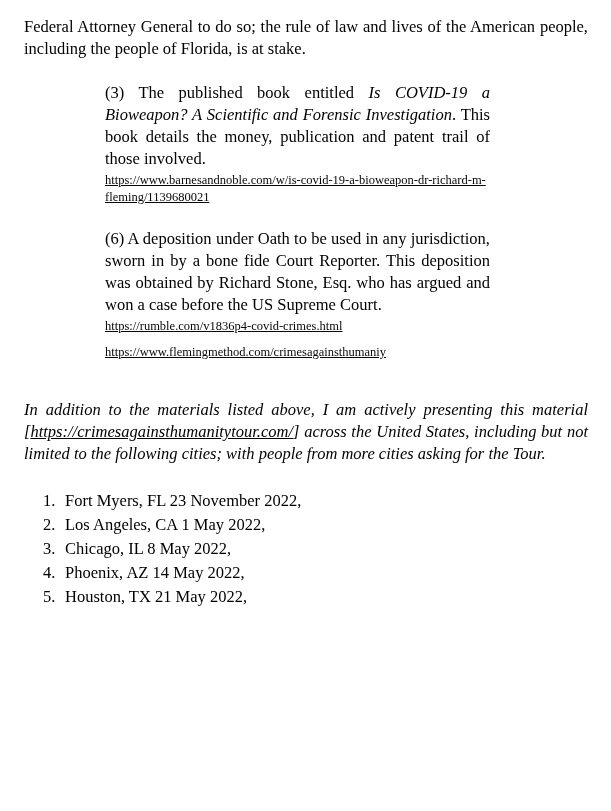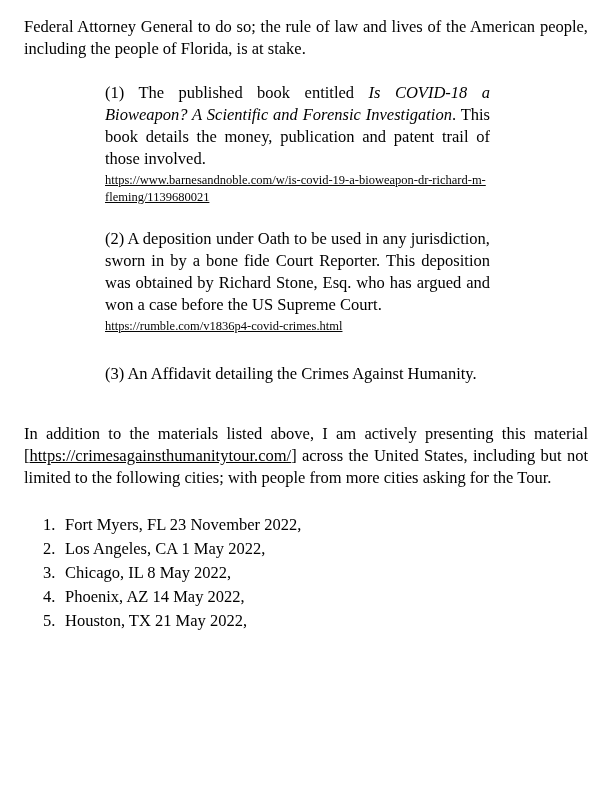--- a/index.html
+++ b/index.html
@@ -46,21 +46,21 @@
     overflow-wrap: anywhere;
     margin-top: 2px;
     cursor: pointer;
   }
   .doc-link.pad-top { margin-top: 9px; }
   .inline-link {
     text-decoration: underline;
     color: #000000;
     cursor: pointer;
   }
-  .closing-para { margin-top: 38px; }
+  .closing-para { margin-top: 38px; font-style: italic; }
   .city-list {
     margin-top: 24px;
     margin-left: 19px;
     font-size: 16.5px;
     line-height: 24px;
   }
   .city-row { display: flex; }
   .city-num {
     width: 22px;
     flex: 0 0 auto;
@@ -70,27 +70,27 @@
 </head>
 <body>
 
 <div class="page">
 
   <p class="para">Federal Attorney General to do so; the rule of law and lives of the American people, including the people of Florida, is at stake.</p>
 
 
   <div class="indent-block">
 
-    <p class="indent-item"><span>(1) The published book entitled </span><i>Is COVID-18 a Bioweapon? A Scientific and Forensic Investigation</i><span>. This book details the money, publication and patent trail of those involved.</span></p>
+    <p class="indent-item"><span>(3) The published book entitled </span><i>Is COVID-19 a Bioweapon? A Scientific and Forensic Investigation</i><span>. This book details the money, publication and patent trail of those involved.</span></p>
     <a class="doc-link">https://www.barnesandnoble.com/w/is-covid-19-a-bioweapon-dr-richard-m-fleming/1139680021</a>
 
-    <p class="indent-item item-gap">(2) A deposition under Oath to be used in any jurisdiction, sworn in by a bone fide Court Reporter. This deposition was obtained by Richard Stone, Esq. who has argued and won a case before the US Supreme Court.</p>
+    <p class="indent-item item-gap">(6) A deposition under Oath to be used in any jurisdiction, sworn in by a bone fide Court Reporter. This deposition was obtained by Richard Stone, Esq. who has argued and won a case before the US Supreme Court.</p>
     <a class="doc-link">https://rumble.com/v1836p4-covid-crimes.html</a>
 
-    <p class="indent-item item-gap-lg">(3) An Affidavit detailing the Crimes Against Humanity.</p>
+    <a class="doc-link pad-top">https://www.flemingmethod.com/crimesagainsthumaniy</a>
 
   </div>
 
   <p class="para closing-para"><span>In addition to the materials listed above, I am actively presenting this material [</span><span class="inline-link">https://crimesagainsthumanitytour.com/</span><span>]  across the United States, including but not limited to the following cities; with people from more cities asking for the Tour.</span></p>
 
   <div class="city-list">
     <div class="city-row">
       <span class="city-num">1.</span>
       <span class="city-text">Fort Myers, FL 23 November 2022,</span>
     </div>

